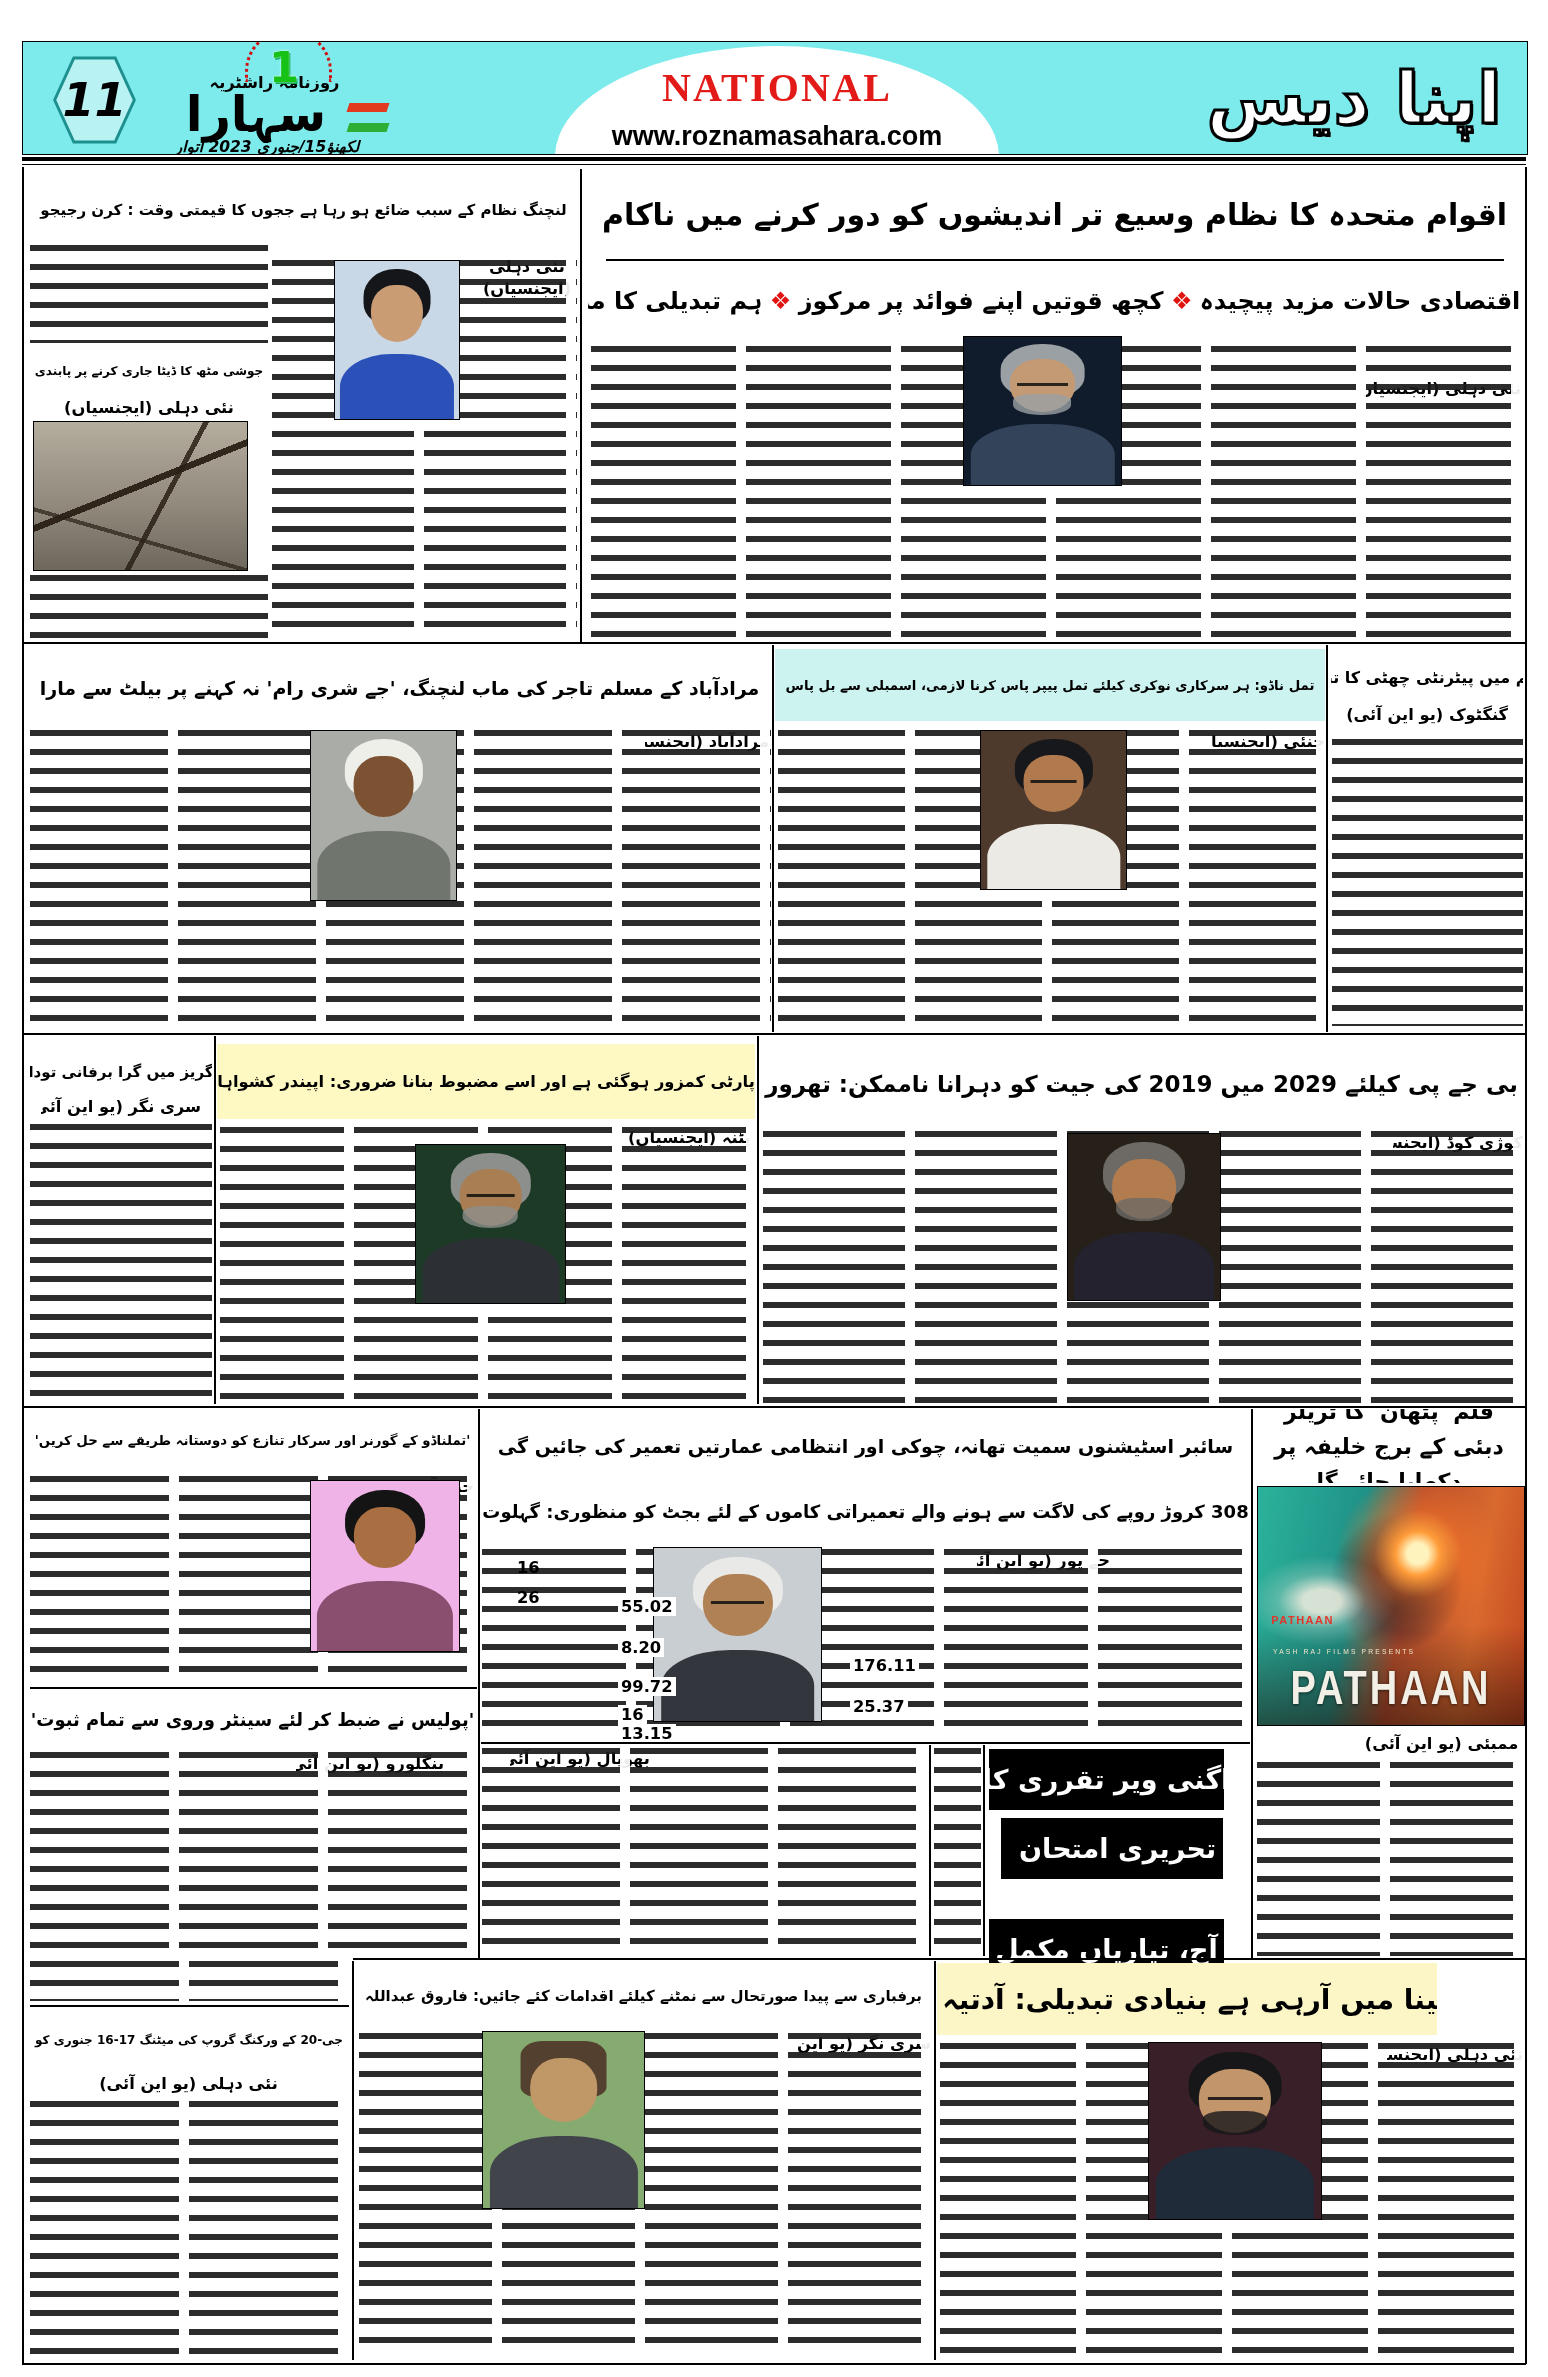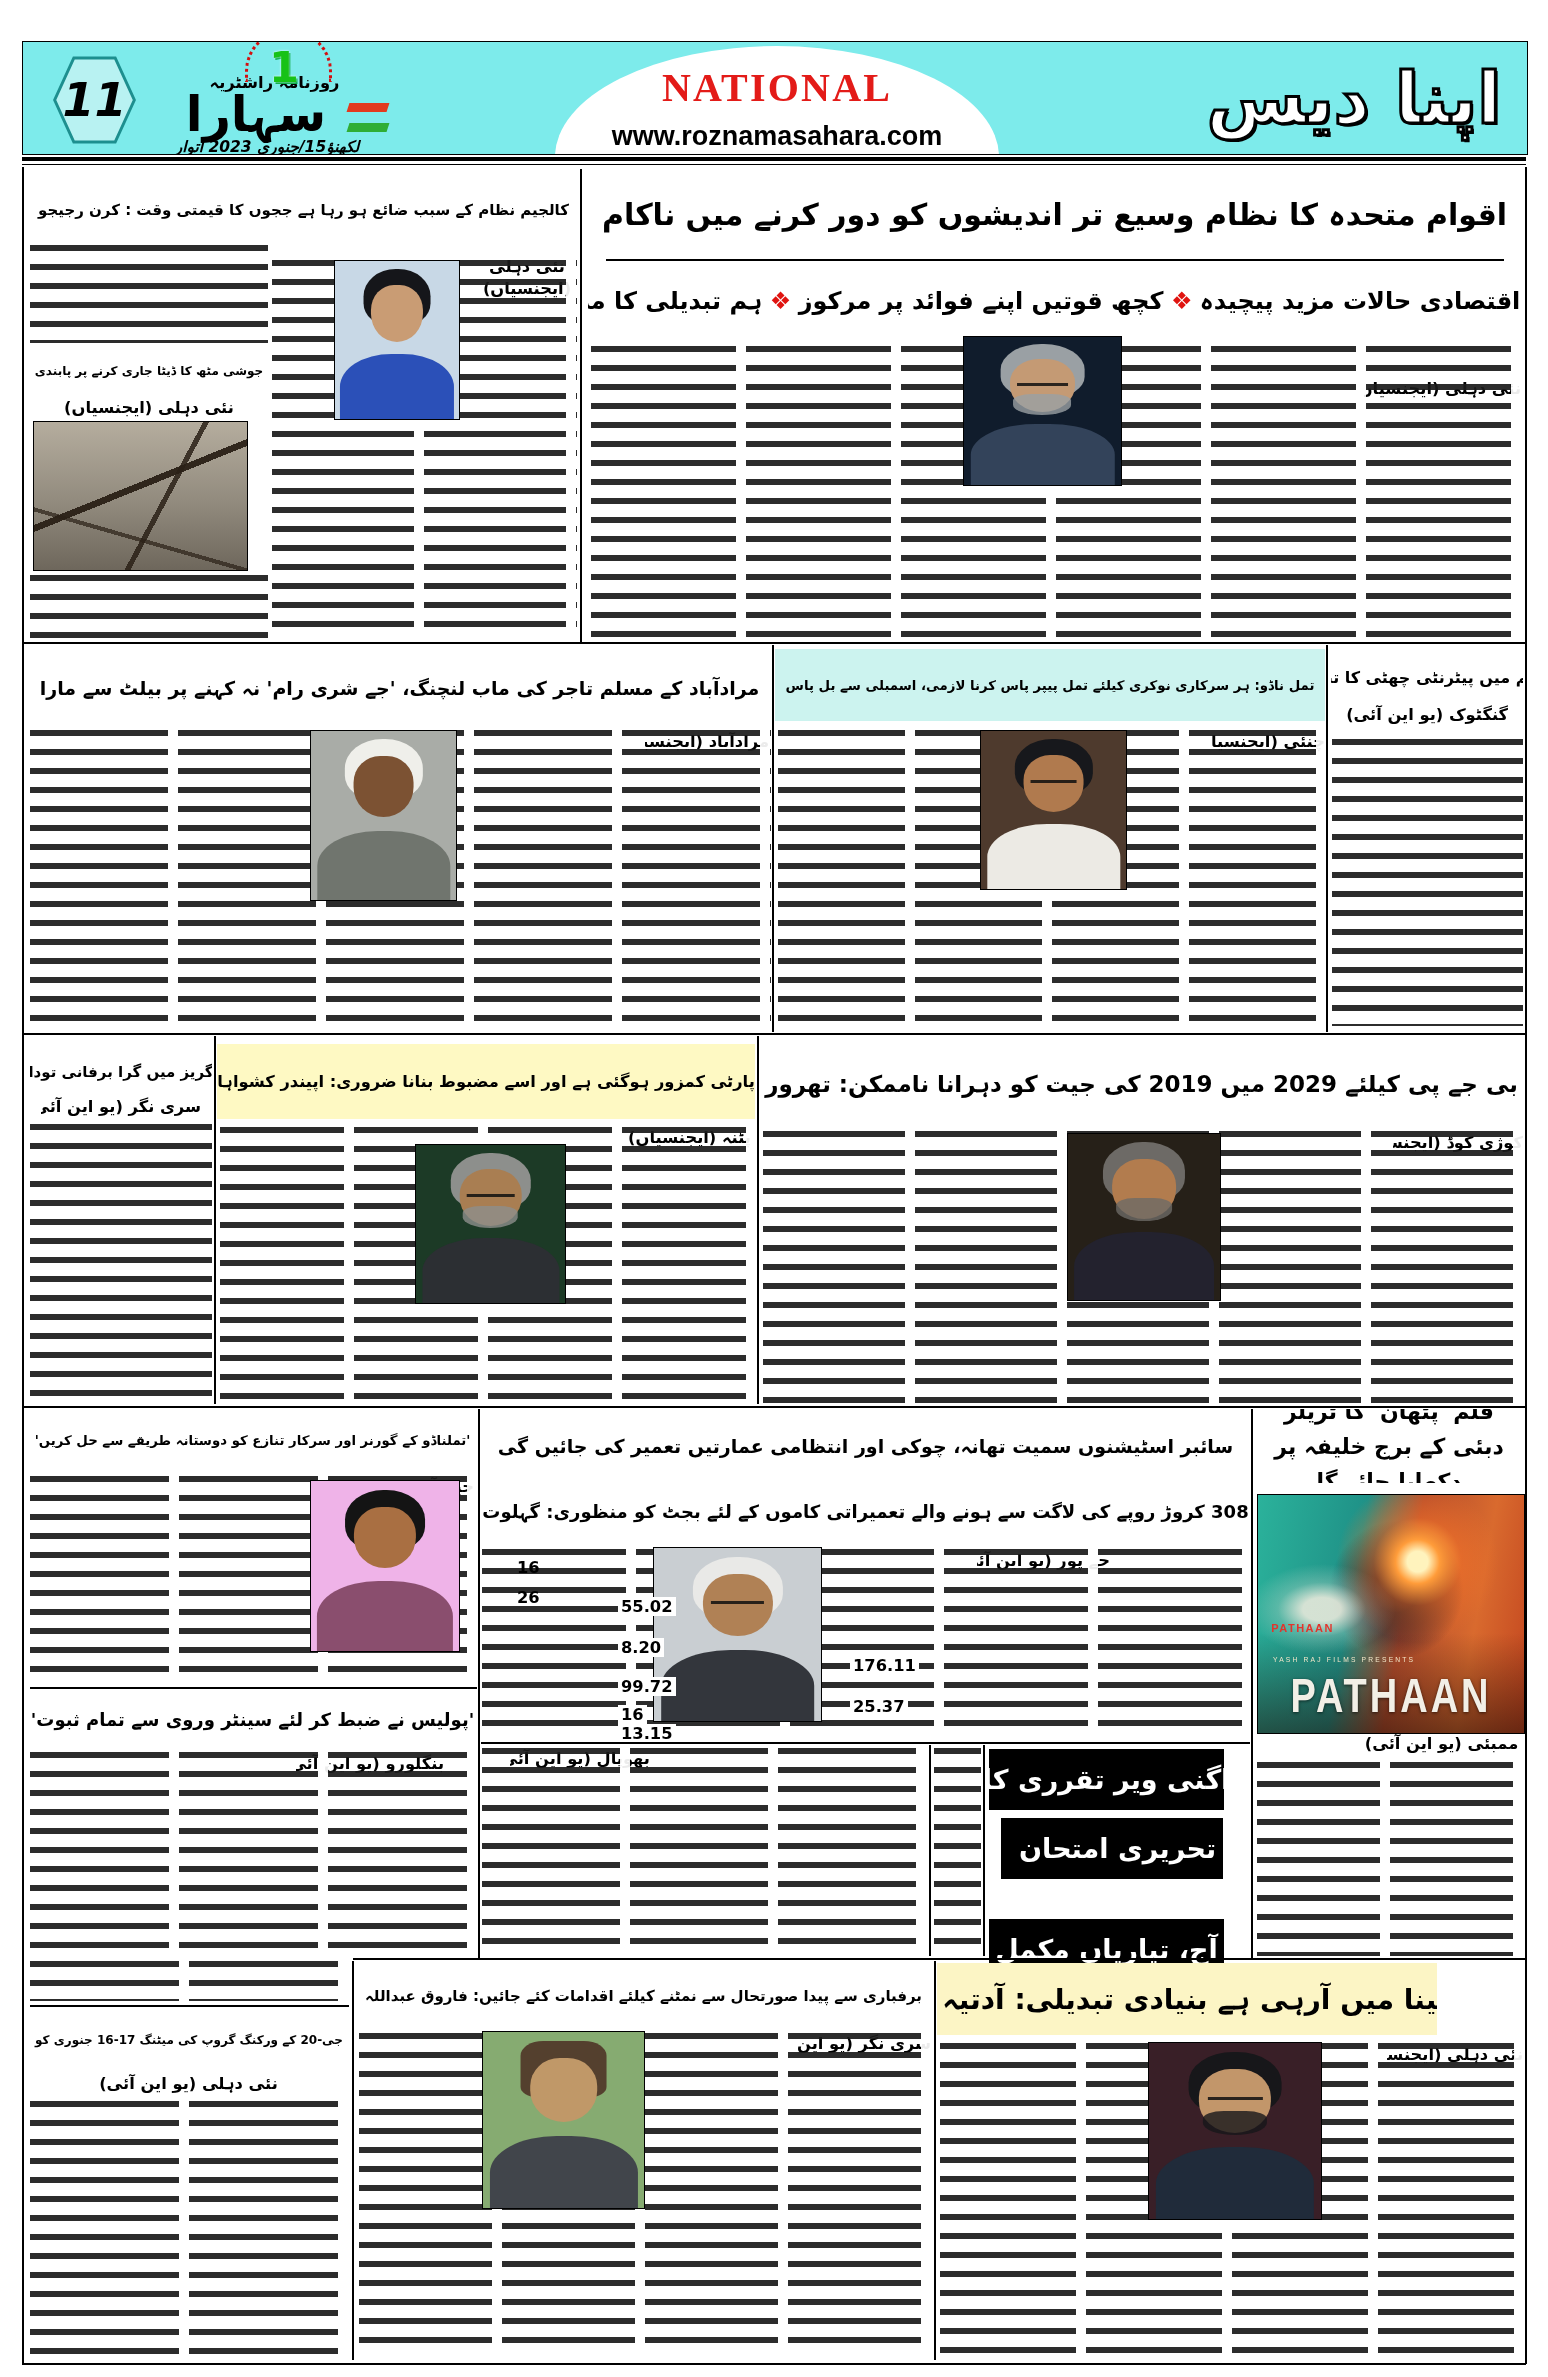--- a/index.html
+++ b/index.html
@@ -32,21 +32,21 @@
      background:
        linear-gradient(158deg,transparent 0 44%,rgba(42,32,22,.95) 44% 47%,transparent 47%),
        linear-gradient(118deg,transparent 0 58%,rgba(42,32,22,.85) 58% 60%,transparent 60%),
        linear-gradient(196deg,transparent 0 70%,rgba(42,32,22,.7) 70% 72%,transparent 72%),
        linear-gradient(180deg,#b5ad9e,#918a7d 55%,#6e675c);}
   .poster{position:absolute;border:0.7px solid #000;overflow:hidden;
      background:
        radial-gradient(circle at 60% 28%,#fff3bd 0 10.3px,#ff9c3a 22px,rgba(255,120,40,.45) 44px,transparent 81px),
        radial-gradient(ellipse at 24% 48%,rgba(244,238,224,.85) 0 19px,rgba(244,238,224,.25) 44px,transparent 74px),
        radial-gradient(ellipse at 52% 40%,rgba(25,20,35,.85) 0 22px,transparent 67px),
-       linear-gradient(100deg,#2bb29b 0%,#1f9187 36%,#b44d2c 54%,#d96a2e 78%,#c2451f 100%); margin-top: 8px;}
+       linear-gradient(100deg,#2bb29b 0%,#1f9187 36%,#b44d2c 54%,#d96a2e 78%,#c2451f 100%);}
   .poster .shade{position:absolute;left:0;right:0;bottom:0;height:42%;
      background:linear-gradient(180deg,transparent,rgba(30,12,6,.55));}
   .cyanband{background:#ccf3ef;}
   .greenband{background:#fef9c3;}
   .yellowband{background:#fcf5c5;}
   .num{position:absolute;font-weight:bold;font-family:"DejaVu Sans",sans-serif;color:#000;direction:ltr;}
   .blackbar{background:#000;color:#fff;display:flex;align-items:center;justify-content:center;
      font-weight:bold;direction:rtl;white-space:nowrap;overflow:hidden;}
 </style>
 </head>
@@ -98,21 +98,21 @@
   </div>
   <div class="by" style="left:1364px;top:379px;width:157px;height:25px;">نئی دہلی (ایجنسیاں)</div>
   <div class="t" style="left:591px;top:346px;width:930px;height:294px;--cw:155px;"></div>
   <div class="person glasses beard" style="left: 963px; top: 336px; width: 157px; height: 148px; --bg: #101c2c; --hair: #9aa0a4; --skin: #c49a74; --attire: #33435a;">
     <div class="hair"></div>
     <div class="face"></div>
     <div class="torso"></div>
   </div>
 
   <div class="vr" style="left:580px;top:169px;width:1.5px;height:473px;"></div>
-  <div class="h" style="left: 30px; top: 179px; width: 547px; height: 62px; font-size: 15px;">کالجیم نظام کے سبب ضائع ہو رہا ہے ججوں کا قیمتی وقت : کرن رجیجو</div>
+  <div class="h" style="left: 30px; top: 179px; width: 547px; height: 62px; font-size: 15px;">لنچنگ نظام کے سبب ضائع ہو رہا ہے ججوں کا قیمتی وقت : کرن رجیجو</div>
   <div class="by" style="left:477px;top:257px;width:100px;height:21px;">نئی دہلی</div>
   <div class="by" style="left:477px;top:279px;width:100px;height:21px;">(ایجنسیاں)</div>
   <div class="t" style="left:272px;top:260px;width:305px;height:379px;--cw:152px;"></div>
   <div class="person" style="left: 334px; top: 260px; width: 124px; height: 158px; --bg: #c8d8e6; --hair: #15161a; --skin: #c99c74; --attire: #2b50b8;">
     <div class="hair"></div>
     <div class="face"></div>
     <div class="torso"></div>
   </div>
   <div class="t" style="left:30px;top:245px;width:238px;height:98px;"></div>
 

